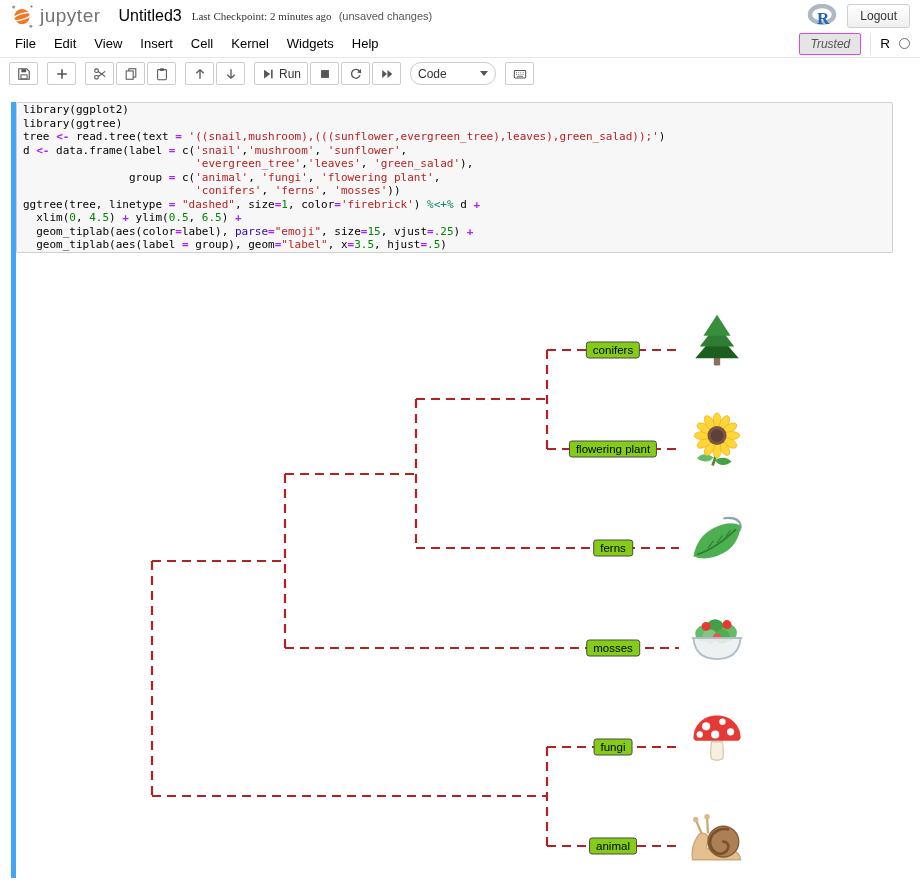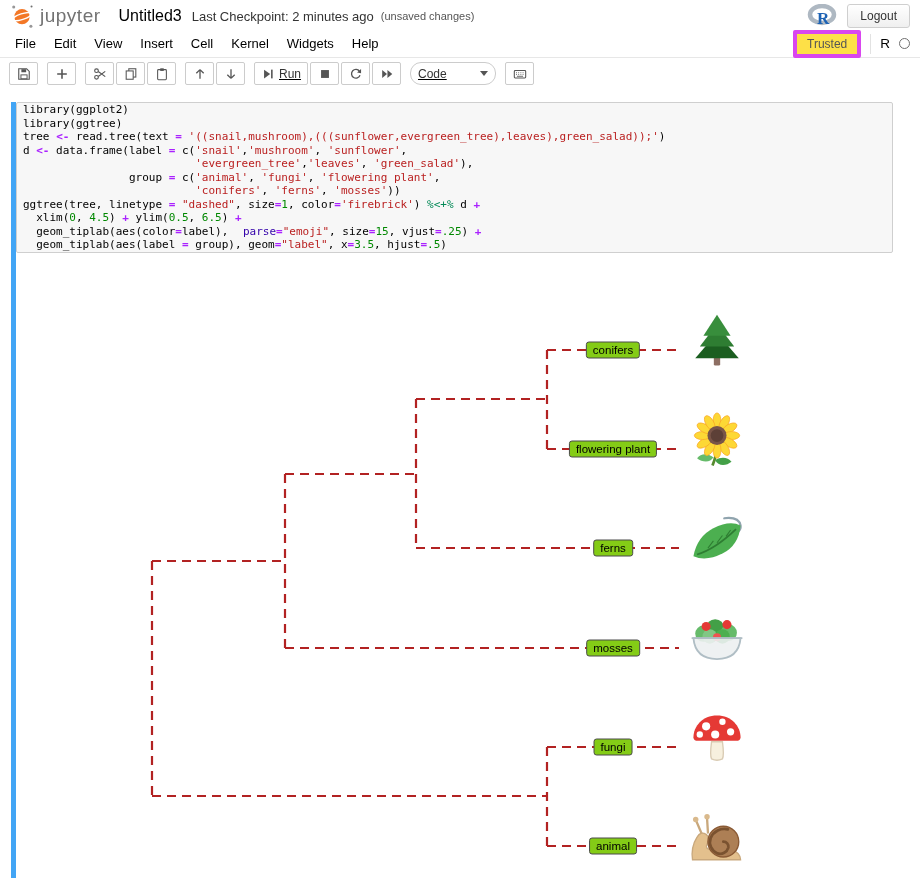--- a/index.html
+++ b/index.html
@@ -4,40 +4,40 @@
 <style>
   * { box-sizing: border-box; }
   html, body { margin:0; padding:0; width:920px; height:884px; background:#fff;
     font-family:"Liberation Sans","DejaVu Sans",sans-serif; overflow:hidden; }
 
   
   #header { height:30px; display:flex; align-items:center; padding:2px 10px 0 8px; }
   .logo { display:flex; align-items:center; cursor:pointer; }
   .logo-text { font-size:19px; color:#737373; margin-left:4px; letter-spacing:.5px; }
   #nb-title { font-size:16px; color:#000; margin-left:18px; cursor:pointer; }
-  .chk { font-size:13px; color:#333; margin-left:10px; }
+  .chk { font-size:11px; color:#333; margin-left:10px;font-family:Liberation Serif, serif; }
   .chk2 { font-size:11px; color:#555; margin-left:7px; }
   .spacer { flex:1; }
   .btn { font-size:12px; color:#333; padding:4px 12px; border:1px solid #cfcfcf;
     border-radius:3px; background:linear-gradient(#ffffff,#efefef); cursor:pointer; }
 
   
   #menubar { height:28px; border-bottom:1px solid #e7e7e7; display:flex;
     align-items:center; padding:0 10px 0 6px; }
   #menu-items { display:flex; align-items:center; }
   .menu-item { font-size:13px; color:#000; padding:4px 9px; cursor:pointer; }
   .menu-right { margin-left:auto; display:flex; align-items:center; gap:9px; }
-  .trusted { font-size:12px; color:#555; padding:3px 10px; border:4px solid #d946ef;
-    border-radius:2px; background:#fde047; }
+  .trusted { font-size:12px; color:#555; padding:3px 10px; border:1px solid #d946ef;
+    border-radius:2px; background:#e5e5e5;font-style:italic; }
   .vsep { width:1px; height:20px; background:#e2e2e2; }
   .kernel-name { font-size:13.5px; color:#000; }
   .kernel-circle { width:11px; height:11px; border:1.5px solid #6f6f6f; border-radius:50%; }
 
   
-  #toolbar { height:31px; display:flex; align-items:center; padding:0 9px;text-decoration:underline; }
+  #toolbar { height:31px; display:flex; align-items:center; padding:0 9px; }
   .tgroup { display:flex; gap:2px; margin-right:9px; }
   .tbtn { height:23px; min-width:29px; display:flex; align-items:center; justify-content:center;
     gap:4px; background:#fff; border:1px solid #ccc; border-radius:2px; cursor:pointer;
     padding:0 6px; font-size:12px; color:#333; }
   .ticon { width:14px; height:14px; display:block; }
   .dropdown { height:23px; width:86px; border:1px solid #ccc; border-radius:11px; background:#fff;
     font-size:12px; color:#333; display:flex; align-items:center; padding:0 7px; cursor:pointer; }
   .caret { margin-left:auto; width:0; height:0; border:4px solid transparent;
     border-top:5px solid #555; transform:translateY(2px); }
 
@@ -48,21 +48,21 @@
   .prompt { width:92px; padding:6px 10px 0 0; text-align:right;
     font-family:"DejaVu Sans Mono","Liberation Mono",monospace; font-size:11px; color:#303F9F; }
   .codebox { flex:1; margin-right:27px; background:#f7f7f7; border:1px solid #cfcfcf;
     border-radius:2px; padding:0 6px;
     font-family:"DejaVu Sans Mono","Liberation Mono",monospace; font-size:11px; line-height:13.5px; }
   .cm-line { white-space:pre; }
   .tok-p  { color:#000; }
   .tok-o  { color:#AA22FF; font-weight:bold; }
   .tok-s  { color:#BA2121; }
   .tok-n  { color:#008800; }
-  .tok-b  { color:#3300AA;margin-left:8px; }
+  .tok-b  { color:#3300AA; }
   .tok-v3 { color:#008855; }
 
   
   .output-area { position:relative; height:615px; margin-top:10px; }
   .plot { position:absolute; left:-16px; top:0; width:920px; height:615px; }
   #tree-svg { position:absolute; left:0; top:0; }
   .branch { stroke-width:2.2; fill:none; }
   .tip-label { position:absolute; transform:translate(-50%,-50%); background:#84cc16;
     border:1px solid #4a4a4a; border-radius:3px; padding:1px 6px 2px;
     font-size:11.5px; color:#000; white-space:nowrap; }

